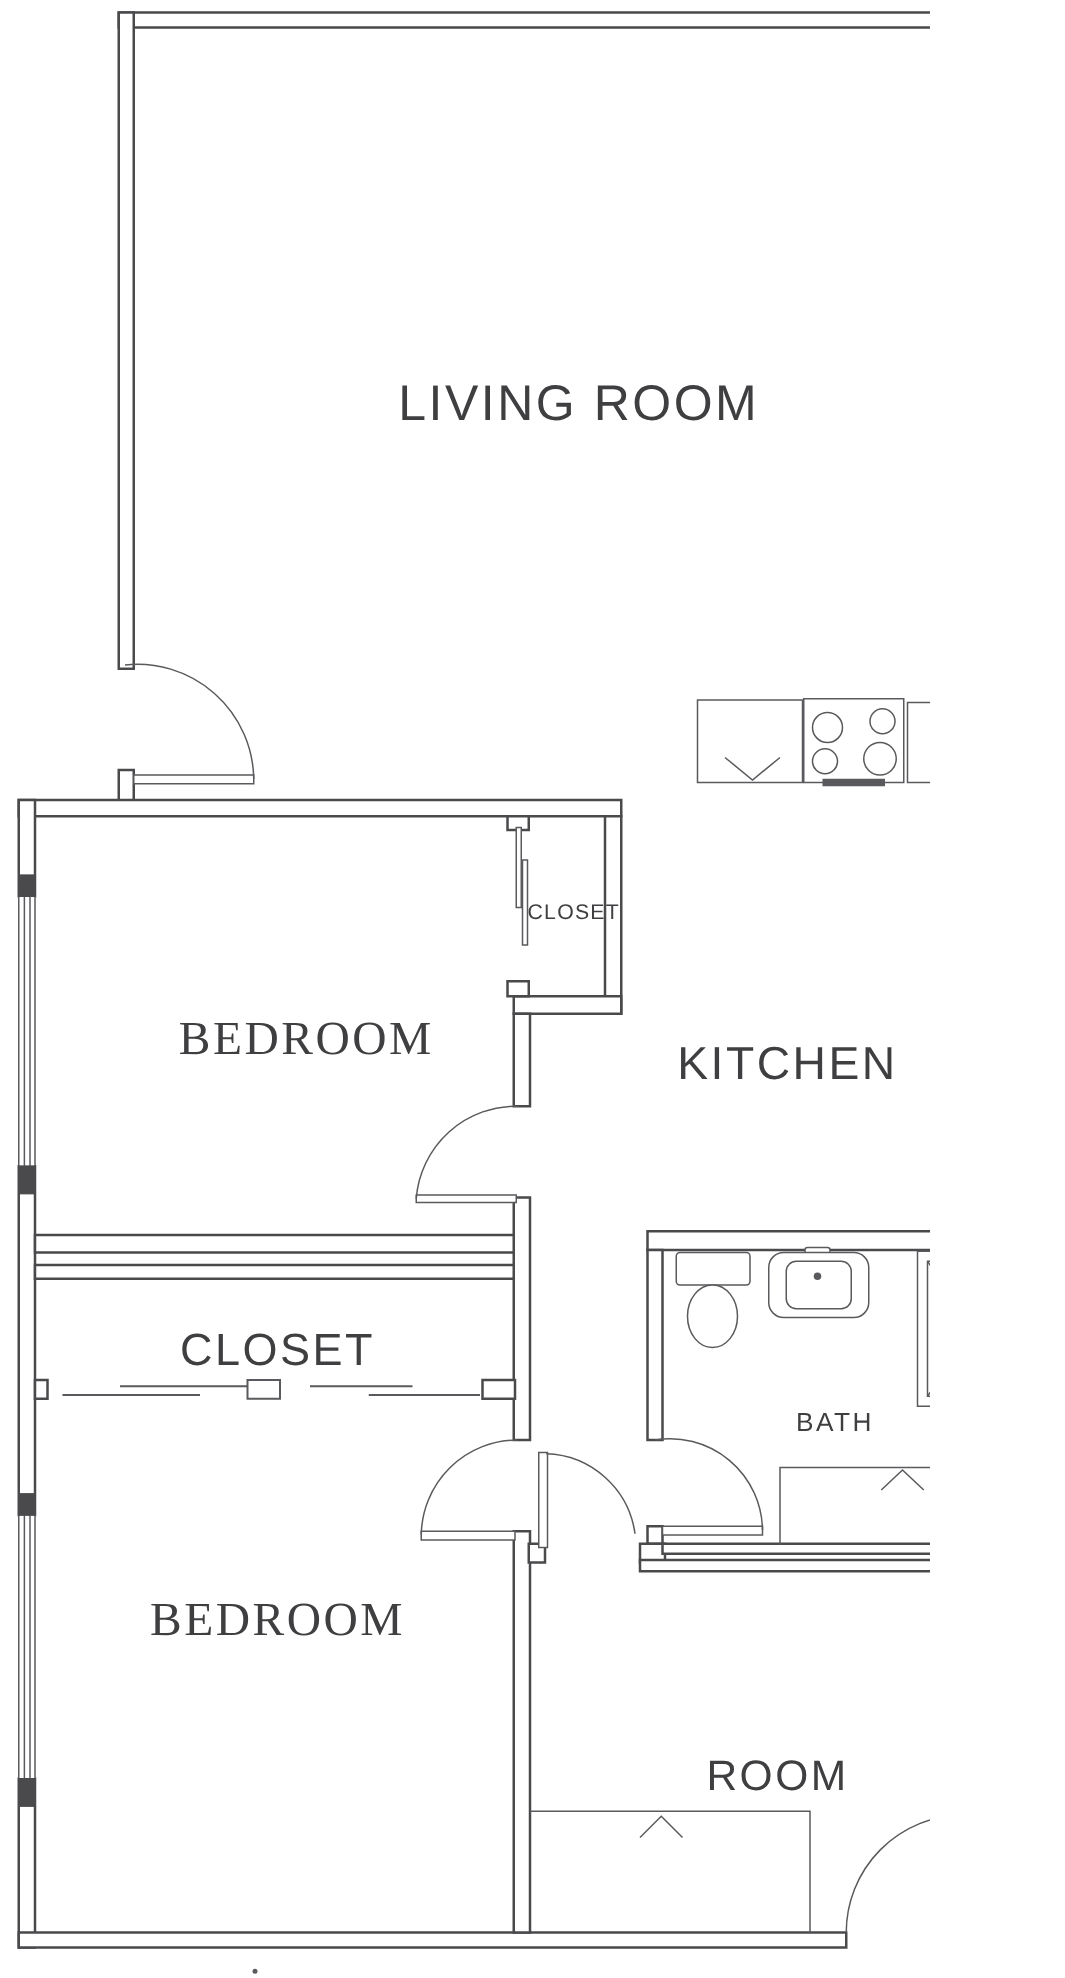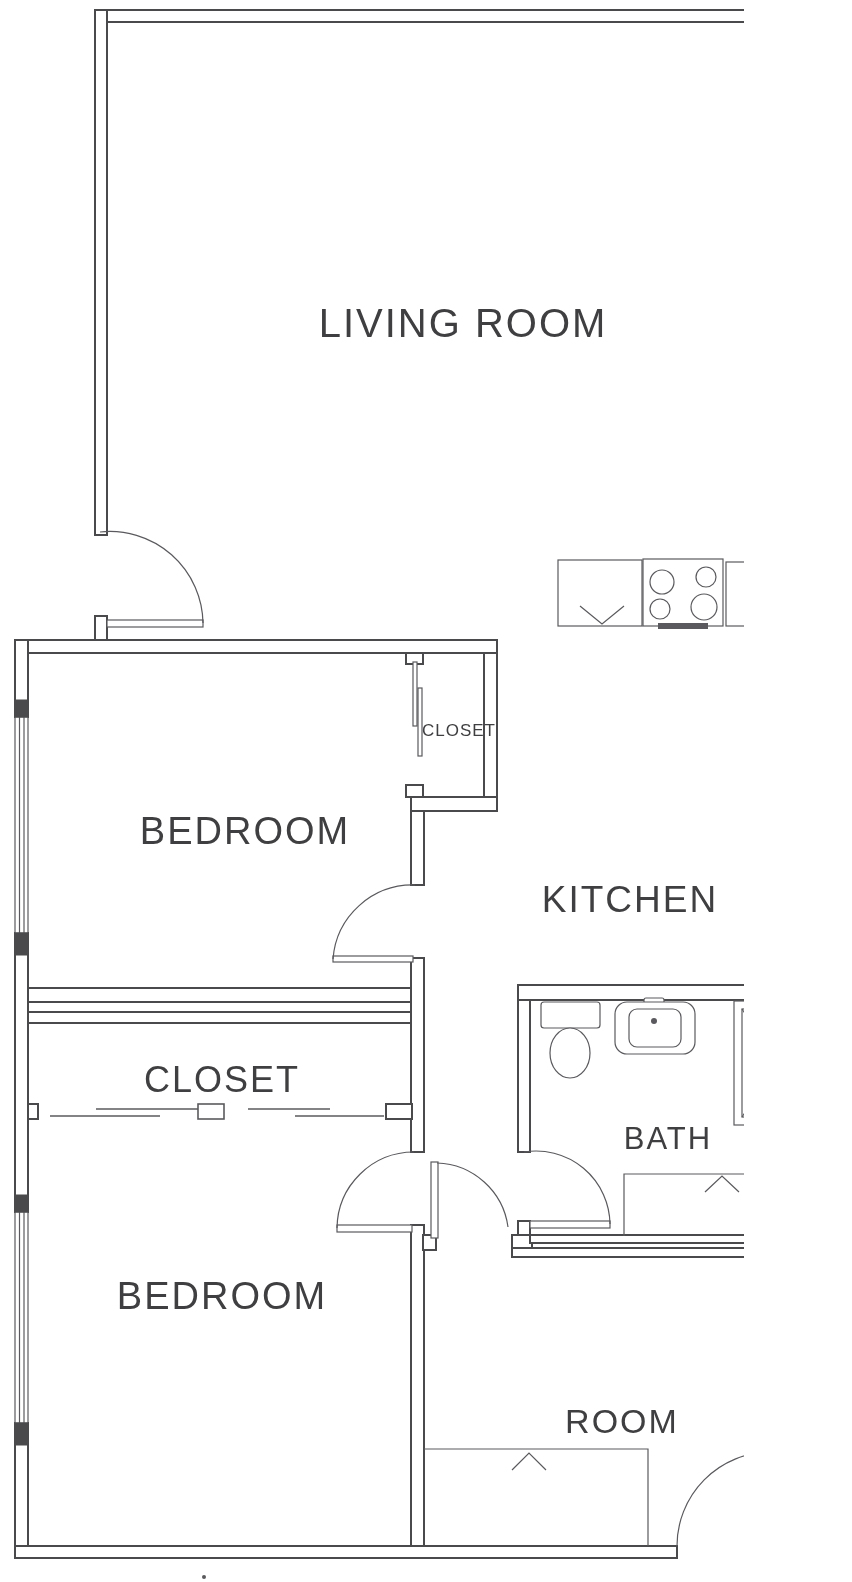--- a/index.html
+++ b/index.html
@@ -26,24 +26,24 @@
   .thin{stroke-width:1.2;}
   .room-label{
     position:absolute;
     transform:translate(-50%,-50%);
     color:var(--label);
     letter-spacing:2px;
     white-space:nowrap;
     line-height:1;
   }
   .lbl-living{font-size:40px;}
-  .lbl-bedroom{font-size:38px;}
-  .lbl-kitchen{font-size:37px;margin-top:48px;}
+  .lbl-bedroom{font-size:38px;font-family:Liberation Serif, serif;}
+  .lbl-kitchen{font-size:37px;}
   .lbl-closet-room{font-size:36px;}
-  .lbl-bath{font-size:31px;}
+  .lbl-bath{font-size:21px;}
   .lbl-entry{font-size:34px;}
   .lbl-closet-small{font-size:17px;letter-spacing:1px;}
   .lbl-dw{font-size:21px;letter-spacing:1px;transform:translate(-50%,-50%) rotate(90deg);}
 </style>
 </head>
 <body>
 
 <div class="plan">
 
   <svg width="852" height="1582" viewBox="0 0 852 1582">

